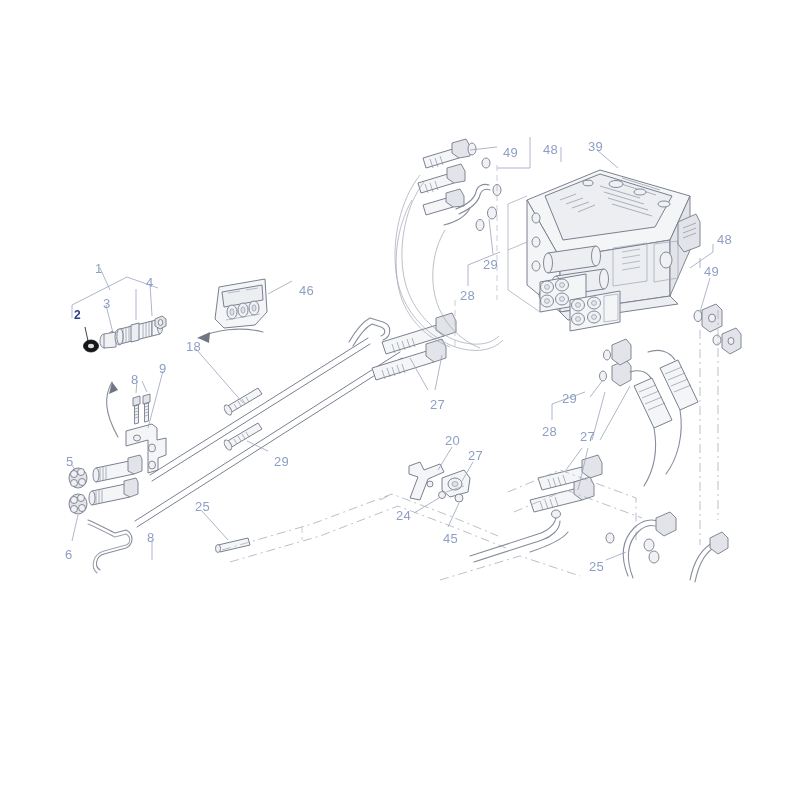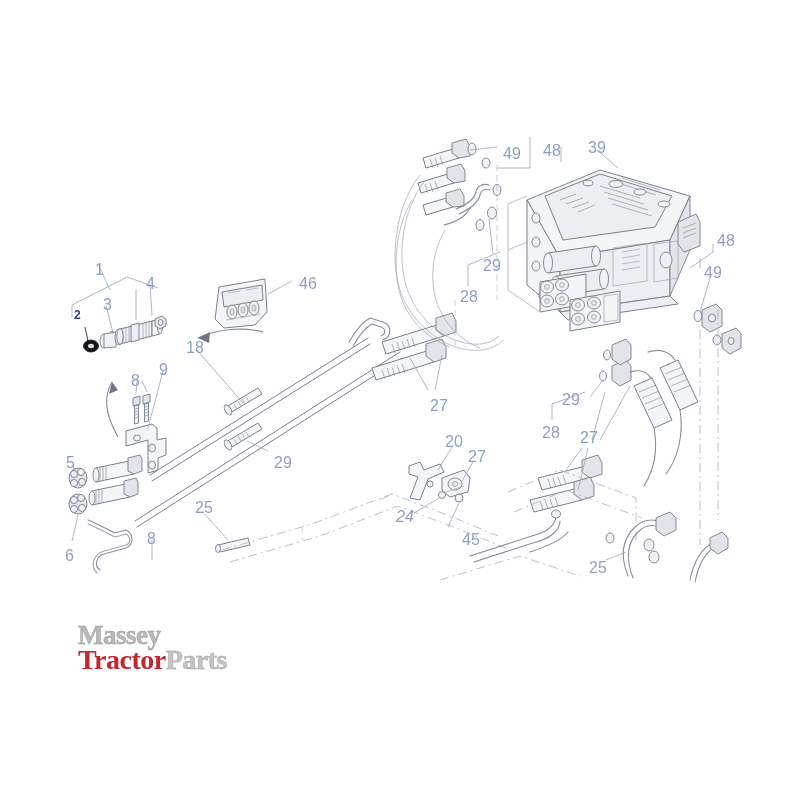--- a/index.html
+++ b/index.html
@@ -11,21 +11,21 @@
     overflow:hidden;
     position:relative;
   }
   #stage{position:absolute;left:0;top:0;width:800px;height:800px;background:#ffffff;}
   #diagram{position:absolute;left:0;top:0;width:800px;height:800px;}
 
   
   .callout{
     position:absolute;
     font-family:"Liberation Sans", sans-serif;
-    font-size:16px;
+    font-size:13px;
     color:#8e9ec4;
     letter-spacing:0.2px;
     white-space:nowrap;
     line-height:1;
     user-select:none;
   }
   .callout.sel{
     color:#2a3f86;
     font-weight:bold;
     font-size:12px;
@@ -456,36 +456,32 @@
   <div class="callout" style="left:103px;top:297px;">3</div>
   <div class="callout" style="left:146px;top:276px;">4</div>
   <div class="callout" style="left:66px;top:455px;">5</div>
   <div class="callout" style="left:65px;top:548px;">6</div>
   <div class="callout" style="left:131px;top:373px;">8</div>
   <div class="callout" style="left:147px;top:531px;">8</div>
   <div class="callout" style="left:159px;top:362px;">9</div>
   <div class="callout" style="left:186px;top:340px;">18</div>
   <div class="callout" style="left:274px;top:455px;">29</div>
   <div class="callout" style="left:445px;top:434px;">20</div>
-  <div class="callout" style="left:396px;top:509px;font-style:italic;">24</div>
+  <div class="callout" style="left:396px;top:509px;">24</div>
   <div class="callout" style="left:195px;top:500px;">25</div>
   <div class="callout" style="left:430px;top:398px;">27</div>
   <div class="callout" style="left:580px;top:430px;">27</div>
   <div class="callout" style="left:460px;top:289px;">28</div>
   <div class="callout" style="left:542px;top:425px;">28</div>
   <div class="callout" style="left:483px;top:258px;">29</div>
   <div class="callout" style="left:562px;top:392px;">29</div>
   <div class="callout" style="left:589px;top:560px;">25</div>
   <div class="callout" style="left:468px;top:449px;">27</div>
-  <div class="callout" style="left:462px;top:532px;">45</div>
-  <div class="callout" style="left:299px;top:276px;">46</div>
+  <div class="callout" style="left:443px;top:532px;">45</div>
+  <div class="callout" style="left:299px;top:284px;">46</div>
   <div class="callout" style="left:588px;top:140px;">39</div>
   <div class="callout" style="left:543px;top:143px;">48</div>
   <div class="callout" style="left:717px;top:233px;">48</div>
   <div class="callout" style="left:503px;top:146px;">49</div>
   <div class="callout" style="left:704px;top:265px;">49</div>
 
-  <div id="logo">
-    <div class="logo-l1">Massey</div>
-    <div class="logo-l2"><span class="logo-red">Tractor</span><span class="logo-gray">Parts</span></div>
-  </div>
 
 </div>
 
 </body></html>

